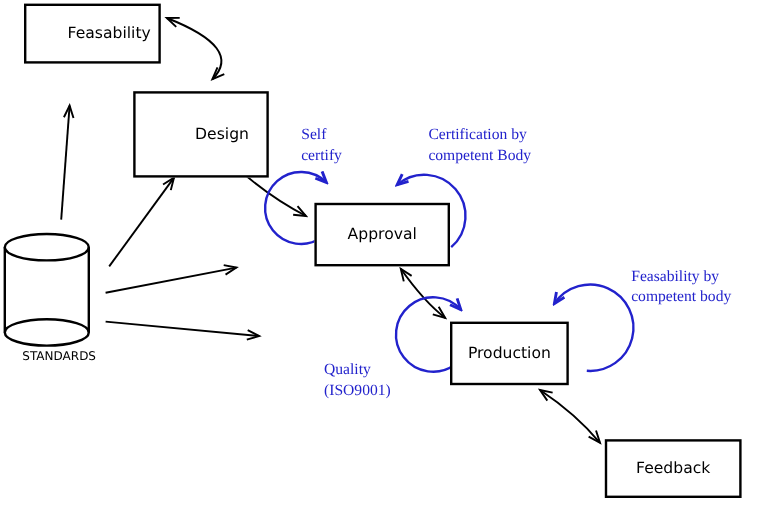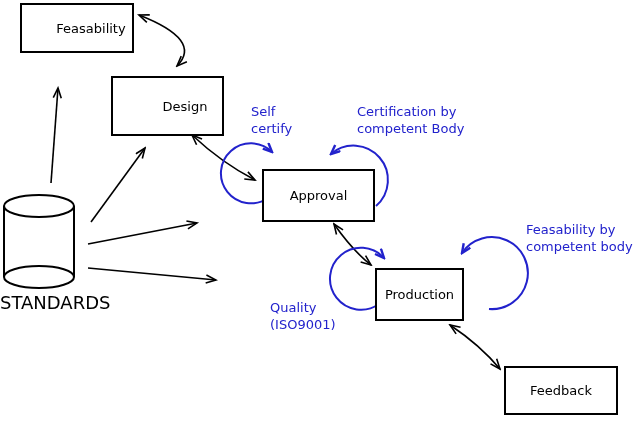--- a/index.html
+++ b/index.html
@@ -10,25 +10,25 @@
   }
   #wires { position:absolute; left:0; top:0; z-index:1; }
   .box {
     position:absolute; z-index:2; box-sizing:border-box;
     border:2px solid var(--ink); background:var(--paper);
     display:flex; flex-direction:column; align-items:center; justify-content:center;
     font-size:13px; color:var(--ink); line-height:17px; text-align:center;
   }
   .annot {
     position:absolute; z-index:3; color:var(--accent);
-    font-size:13px; line-height:17px; white-space:nowrap;
+    font-size:13px; line-height:17px; white-space:nowrap;font-family:Liberation Serif, serif;
   }
   .ds-label {
     position:absolute; z-index:3; color:var(--ink);
-    font-size:18px; text-align:right; white-space:nowrap;
+    font-size:10px; text-align:right; white-space:nowrap;
   }
   .black-stroke { stroke:var(--ink); fill:none; }
   .blue-stroke  { stroke:var(--accent); fill:none; }
 </style>
 </head>
 <body>
 
 <div id="stage">
 
   <svg id="wires" width="633" height="421" viewBox="0 0 633 421">
@@ -64,29 +64,29 @@
     <path d="M 268 198 A 30 30 0 1 1 272 152" class="blue-stroke" stroke-width="2" marker-end="url(#bb)"></path>
     <path d="M 376 206 A 34 34 0 1 0 331 154" class="blue-stroke" stroke-width="2" marker-end="url(#bb)"></path>
     <path d="M 379 304 A 31 31 0 1 1 384 258" class="blue-stroke" stroke-width="2" marker-end="url(#bb)"></path>
     <path d="M 489 309 A 36 36 0 1 0 462 253" class="blue-stroke" stroke-width="2" marker-end="url(#bb)"></path>
   </svg>
 
   <div class="box" style="left:20px; top:3px; width:114px; height:50px;padding-left:28px;">
     <span>Feasability</span>
   </div>
 
-  <div class="box" style="left:111px; top:76px; width:113px; height:60px;padding-left:35px;">
+  <div class="box" style="left:111px; top:76px; width:113px; height:72px;padding-left:35px;">
     <span>Design</span>
   </div>
 
   <div class="box" style="left:262px; top:169px; width:113px; height:53px;">
     <span>Approval</span>
   </div>
 
-  <div class="box" style="left:375px; top:268px; width:89px; height:53px;">
+  <div class="box" style="left:375px; top:268px; width:99px; height:53px;">
     <span>Production</span>
   </div>
 
   <div class="box" style="left:504px; top:366px; width:114px; height:49px;">
     <span>Feedback</span>
   </div>
 
   <div class="ds-label" style="left:0px; top:292px; width:80px;">STANDARDS</div>
 
   <div class="annot" style="left:251px; top:103px;">

